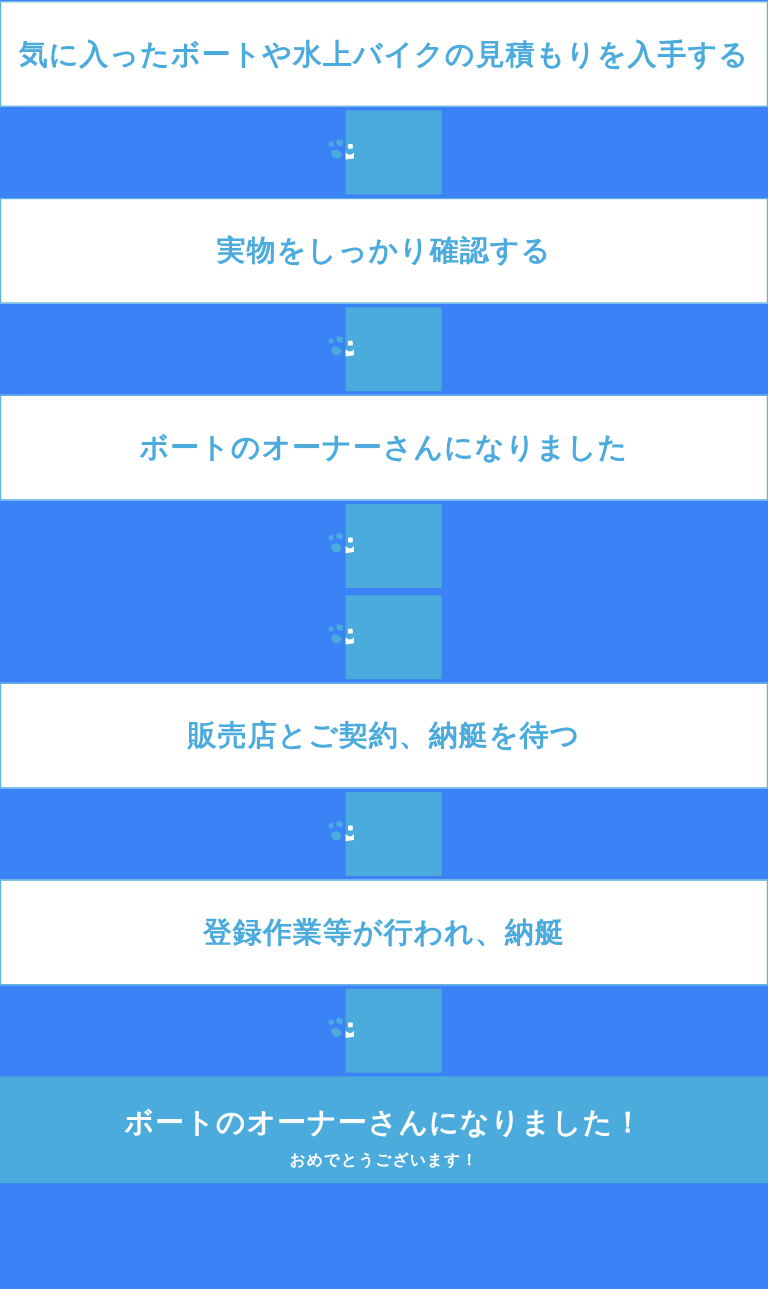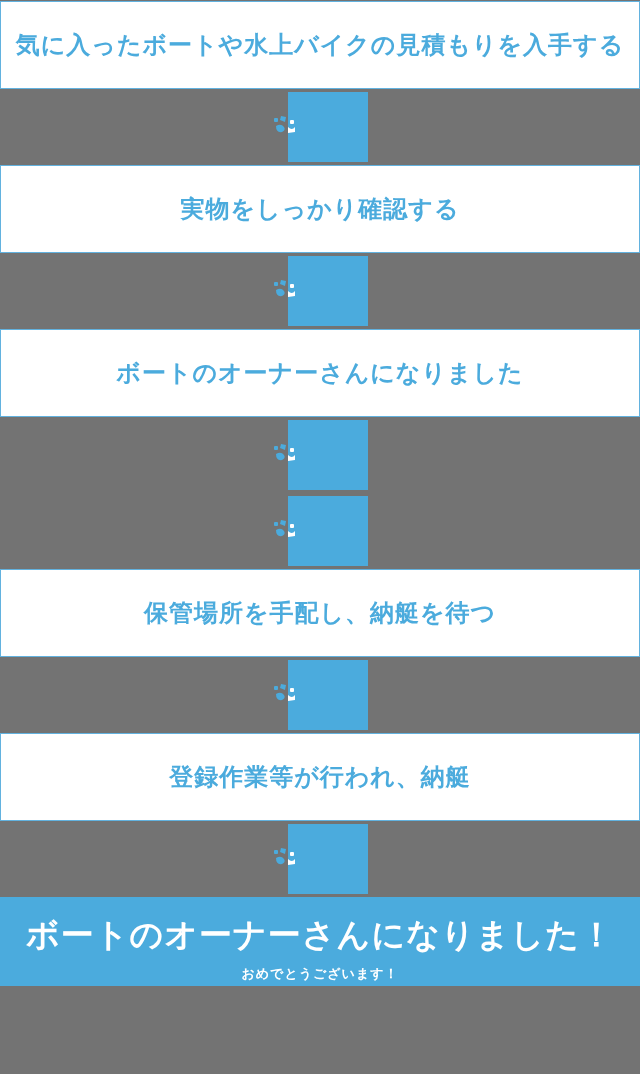--- a/index.html
+++ b/index.html
@@ -1,21 +1,21 @@
 <!DOCTYPE html>
 <html lang="ja" style="--primary-blue: #4babdd; --box-border-blue: #62b2df; --box-text-blue: #4babdd; --final-text-white: #ffffff;"><head>
 <meta charset="utf-8">
 <style>
   html,body{margin:0;padding:0;background:#fff;}
   .page{
     position:relative;
     width:640px;height:1074px;
     box-sizing:border-box;
     padding-top:1px;
-    background:#737373;
+    background:#3b82f6;
     overflow:hidden;
     font-family:"Liberation Sans","DejaVu Sans",sans-serif;
   }
   .step-box{
     box-sizing:border-box;
     width:640px;height:88px;
     border:1px solid var(--box-border-blue,#62b2df);
     background:#fff;
     display:flex;align-items:center;justify-content:center;
   }
@@ -48,21 +48,21 @@
     box-sizing:border-box;
     width:640px;height:89px;
     background:var(--primary-blue,#4babdd);
     display:flex;flex-direction:column;
     align-items:center;justify-content:center;
     padding-top:12px;
     gap:7px;
   }
   .final-title{
     color:var(--final-text-white,#ffffff);
-    font-size:33px;font-weight:bold;letter-spacing:1px;
+    font-size:24px;font-weight:bold;letter-spacing:1px;
     white-space:nowrap;text-align:center;
   }
   .final-subtitle{
     color:var(--final-text-white,#ffffff);
     font-size:13px;font-weight:bold;letter-spacing:1px;
     white-space:nowrap;text-align:center;
   }
 </style>
 </head>
 <body>
@@ -116,21 +116,21 @@
     <svg class="connector-glyph" viewBox="0 0 24 20" aria-hidden="true">
       <rect class="g-blue" x="1" y="3" width="4" height="4" rx="1"></rect>
       <path class="g-blue" d="M8 1 L13 2 L12 7 L7 5 Z"></path>
       <path class="g-blue" d="M3 11 Q8 8 11 12 Q13 15 9 17 Q3 18 3 11 Z"></path>
       <rect class="g-white" x="17" y="5" width="4" height="4" rx="1"></rect>
       <path class="g-white" d="M15 12 Q19 16 22 12 L22 17 L15 18 Z"></path>
     </svg>
   </div>
 
   <div class="step-box">
-    <div class="step-label">保管場所を手配し、納艇を待つ</div>
+    <div class="step-label">販売店とご契約、納艇を待つ</div>
   </div>
   <div class="connector">
     <div class="connector-bar"></div>
     <svg class="connector-glyph" viewBox="0 0 24 20" aria-hidden="true">
       <rect class="g-blue" x="1" y="3" width="4" height="4" rx="1"></rect>
       <path class="g-blue" d="M8 1 L13 2 L12 7 L7 5 Z"></path>
       <path class="g-blue" d="M3 11 Q8 8 11 12 Q13 15 9 17 Q3 18 3 11 Z"></path>
       <rect class="g-white" x="17" y="5" width="4" height="4" rx="1"></rect>
       <path class="g-white" d="M15 12 Q19 16 22 12 L22 17 L15 18 Z"></path>
     </svg>

